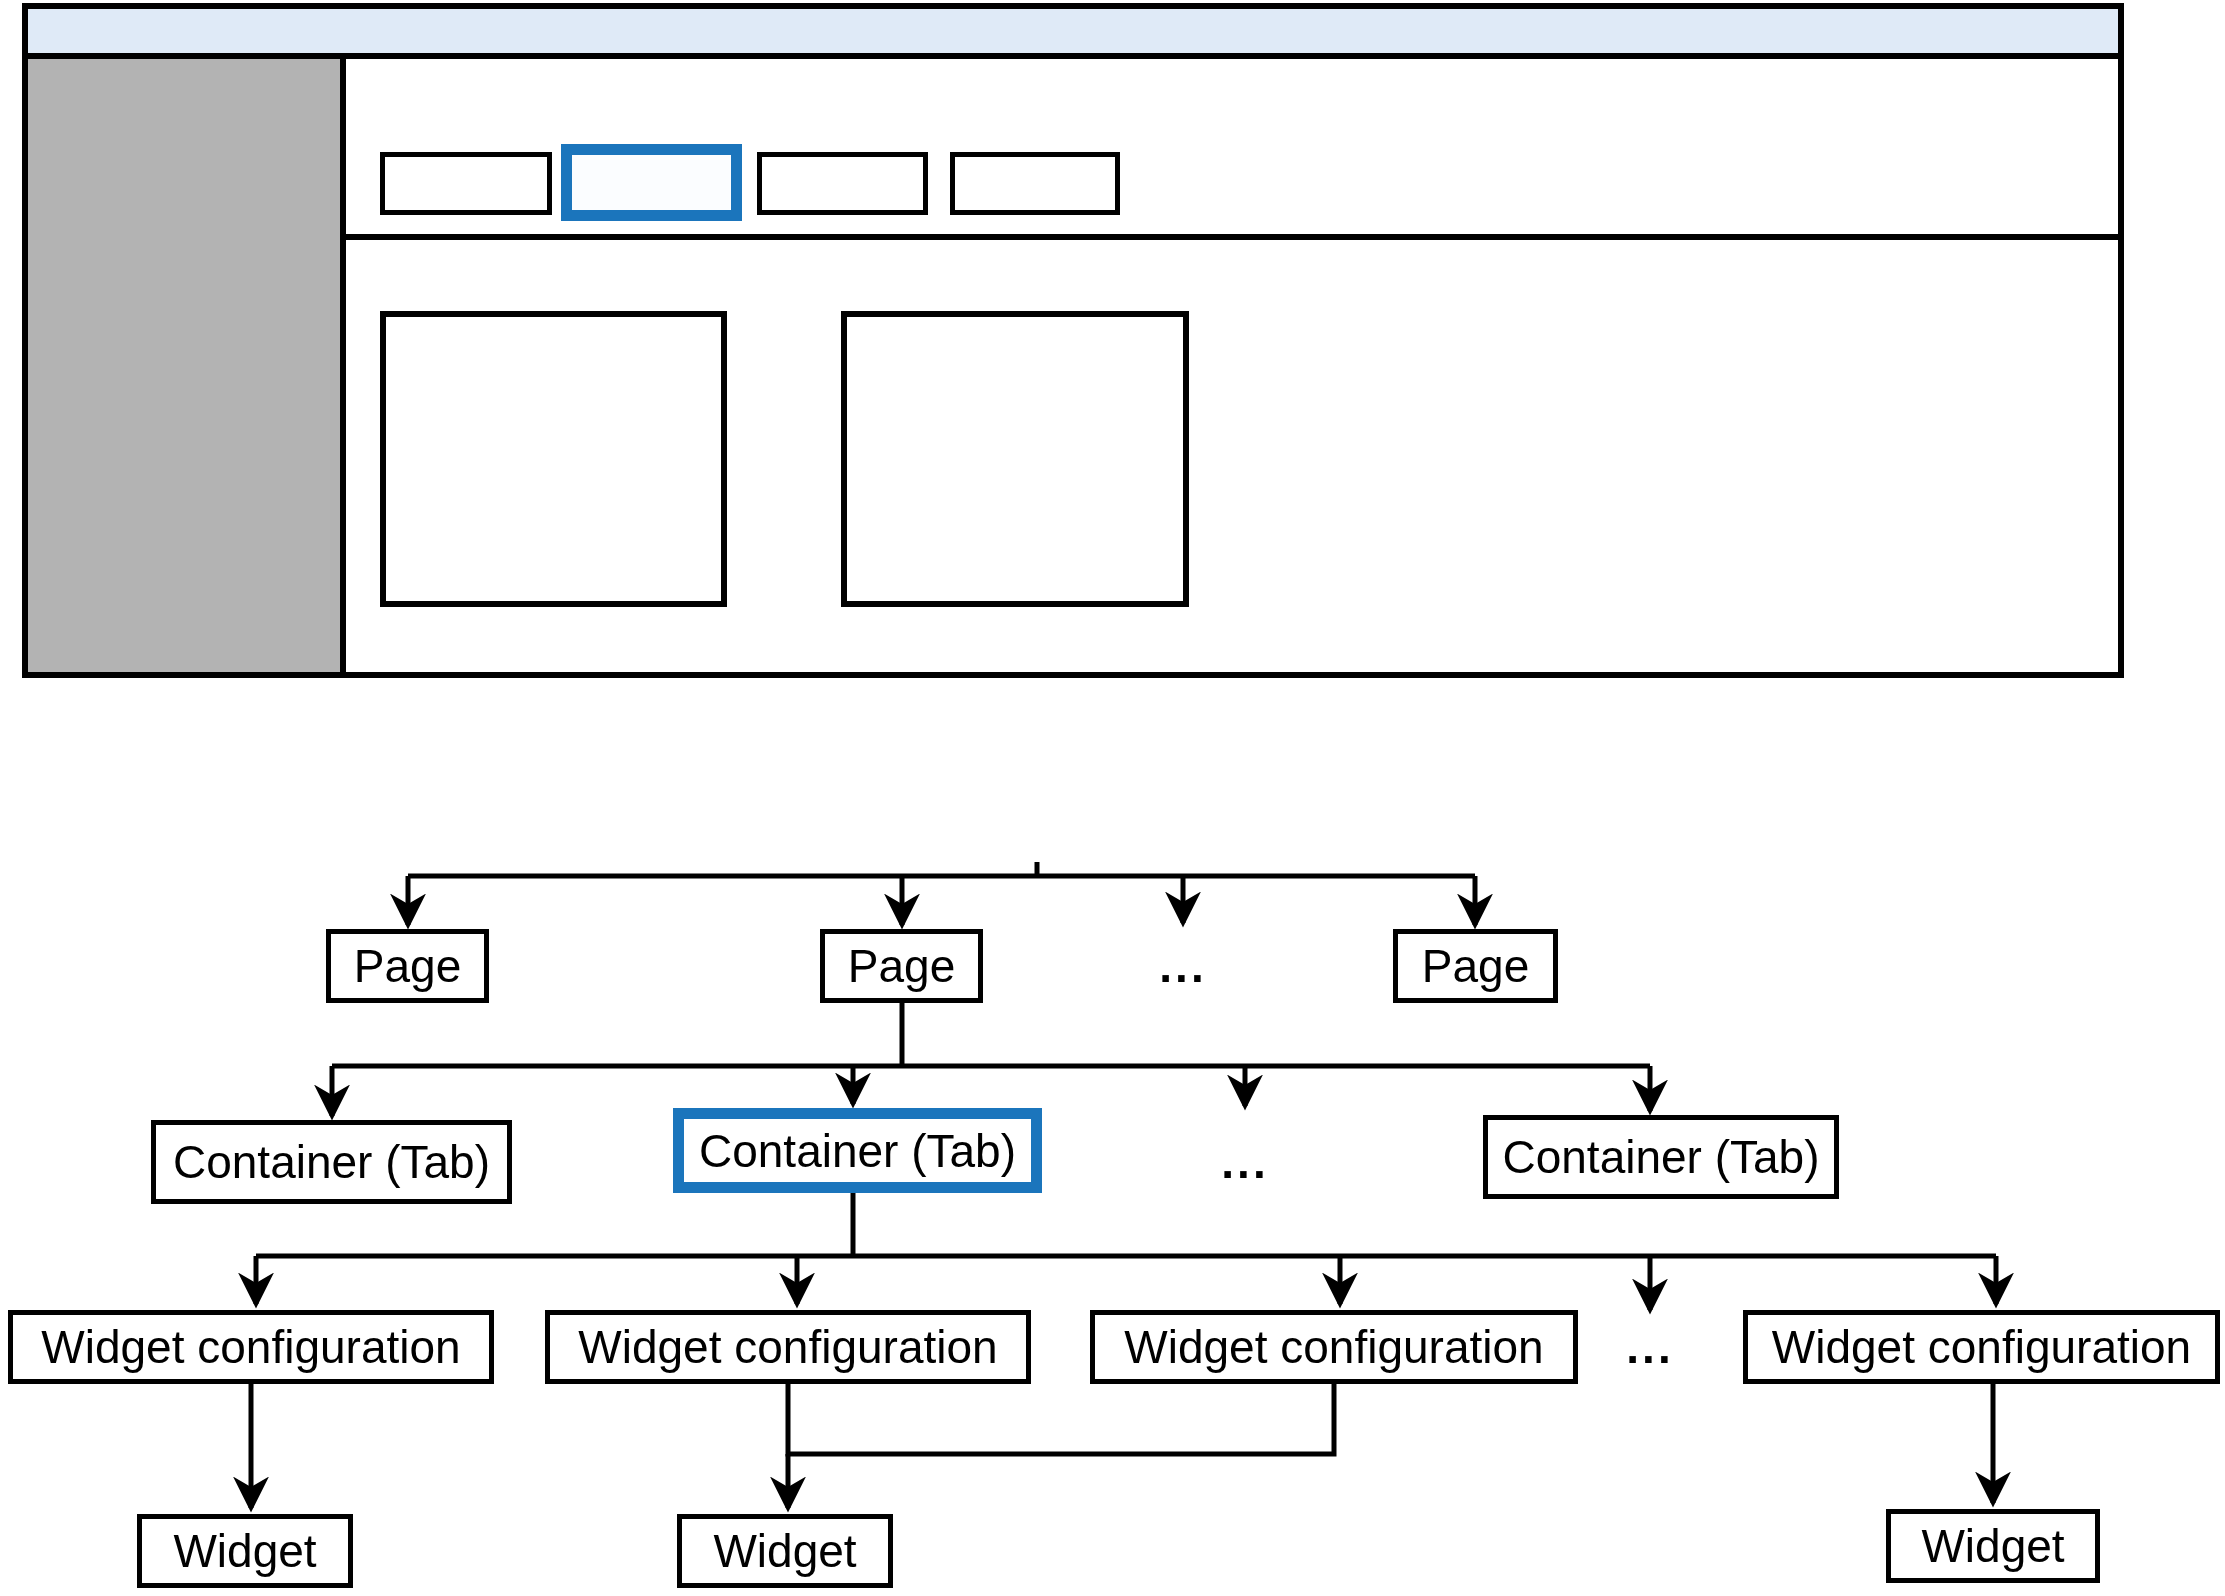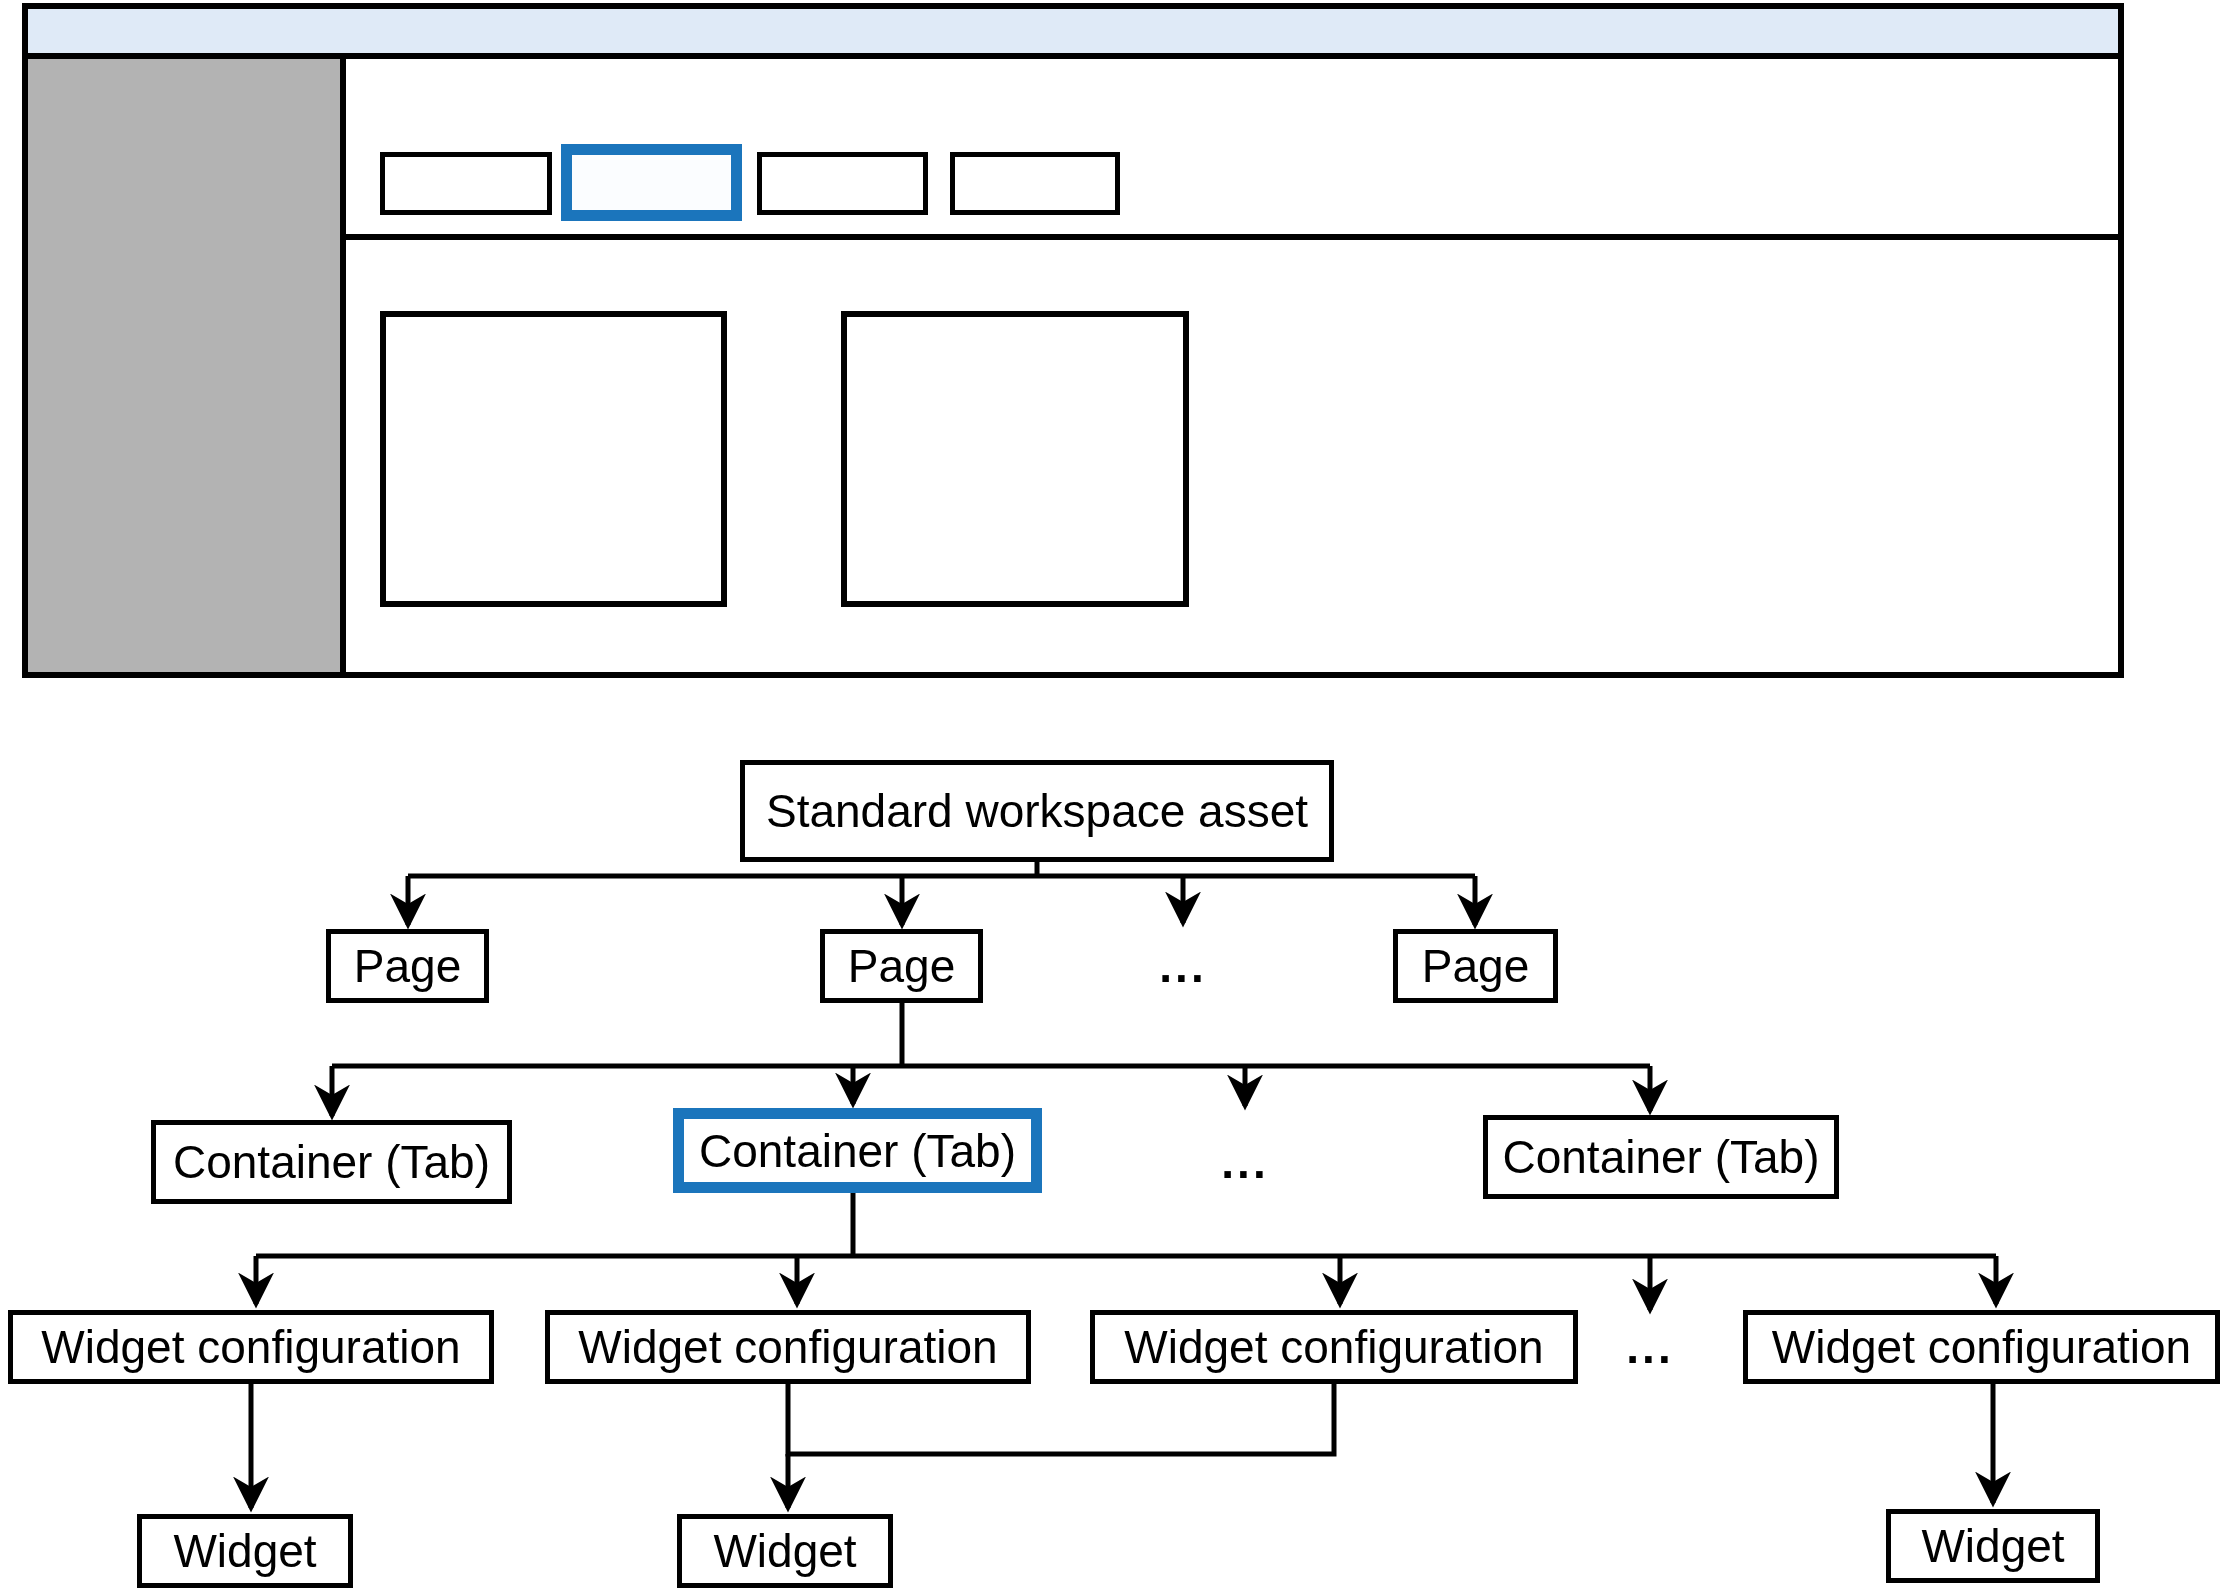--- a/index.html
+++ b/index.html
@@ -78,23 +78,20 @@
       <path d="M1650 1256 V1310" marker-end="url(#ah)"></path>
       <path d="M1996 1256 V1304" marker-end="url(#ah)"></path>
 
       <path d="M251 1384 V1508" marker-end="url(#ah)"></path>
       <path d="M788 1384 V1454 H1334 V1384"></path>
       <path d="M788 1454 V1508" marker-end="url(#ah)"></path>
       <path d="M1993 1384 V1503" marker-end="url(#ah)"></path>
     </g>
   </svg>
 
-  <div class="node" style="left:740px;top:760px;width:594px;height:102px;">
-    <span>Standard workspace asset</span>
-  </div>
 
   <div class="node" style="left:326px;top:929px;width:163px;height:74px;">
     <span>Page</span>
   </div>
   <div class="node" style="left:820px;top:929px;width:163px;height:74px;">
     <span>Page</span>
   </div>
   <div class="dots" style="left:1143px;top:929px;width:80px;height:74px;">...</div>
   <div class="node" style="left:1393px;top:929px;width:165px;height:74px;">
     <span>Page</span>

